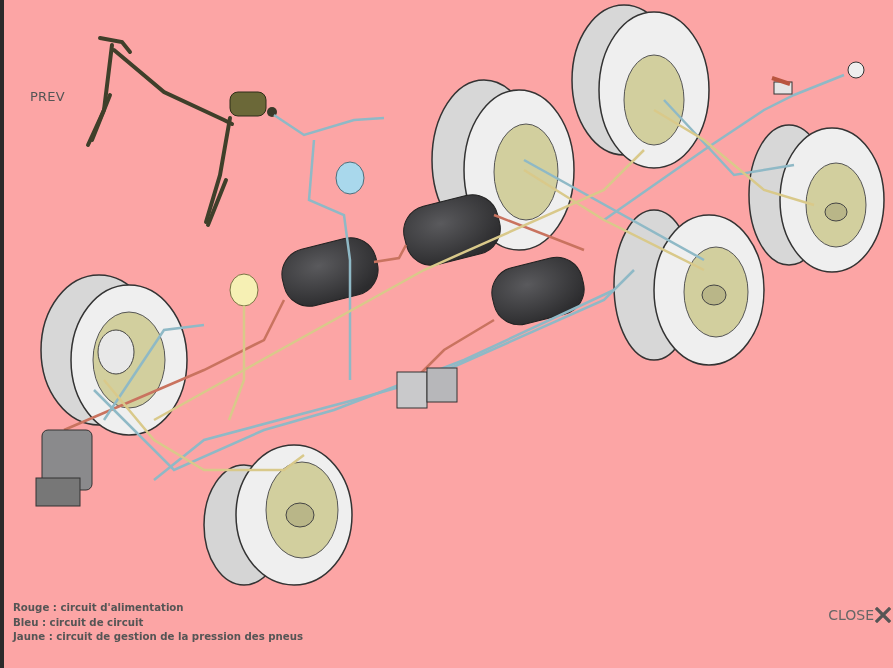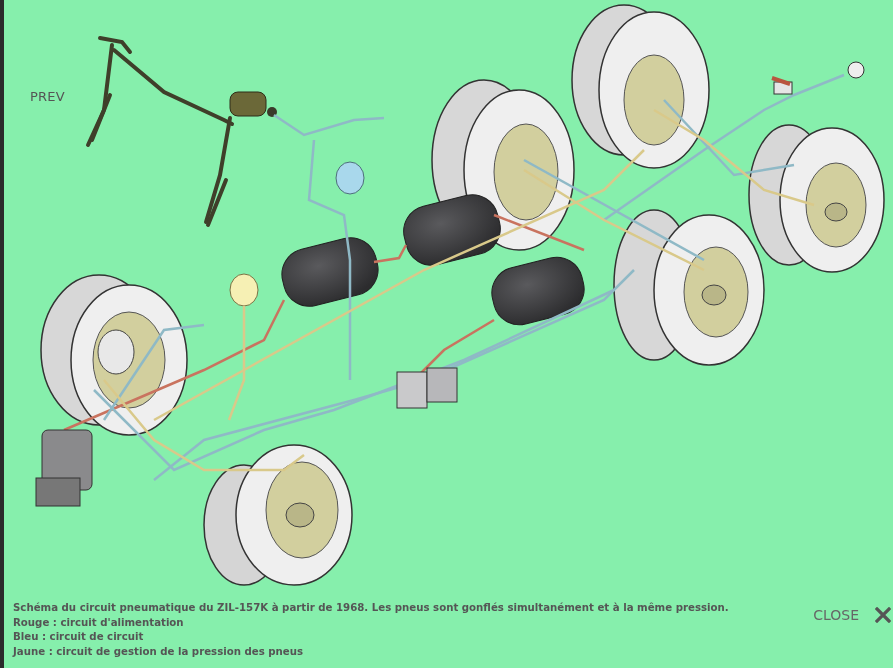--- a/index.html
+++ b/index.html
@@ -7,39 +7,39 @@
     width: 893px; height: 668px; overflow: hidden; position: relative;
     background: #ffffff;
     font-family: "DejaVu Sans", sans-serif;
   }
   .backdrop-edge {
     position: absolute; left: 0; top: 0; width: 4px; height: 668px;
     background: #2b2b2b;
   }
   .lightbox {
     position: absolute; left: 4px; top: 0; width: 889px; height: 668px;
-    background: #86efac;
+    background: #fca5a5;
   }
   .illustration {
     position: absolute; left: 0; top: 0; width: 889px; height: 595px;
   }
   .prev-link {
     position: absolute; left: 26px; top: 89px;
     font-family: "DejaVu Sans", sans-serif; font-size: 13px; color: #555;
     letter-spacing: 0.2px; cursor: pointer;
   }
   .caption {
     position: absolute; left: 9px; top: 601px; width: 760px;
     font-family: "DejaVu Sans", sans-serif; font-size: 10.2px; font-weight: bold;
     color: #555; line-height: 14.5px;
   }
   .caption div { white-space: nowrap; }
   .close-btn {
     position: absolute; right: 2px; top: 607px;
-    display: flex; align-items: center; gap: 16px; cursor: pointer;
+    display: flex; align-items: center; gap: 1px; cursor: pointer;
   }
   .close-btn .lbl {
     font-family: "DejaVu Sans", sans-serif; font-size: 14px; color: #666;
   }
   .close-btn svg { display: block; }
 </style>
 </head>
 <body>
 
 <div class="backdrop-edge"></div>
@@ -158,21 +158,20 @@
       <path d="M768 78 L786 84" stroke="#b9553f" stroke-width="4"></path>
       <circle cx="852" cy="70" r="8" fill="#eee" stroke="#333"></circle>
     </g>
   </svg>
 
   <div class="prev-link">
     <span>PREV</span>
   </div>
 
   <div class="caption">
-    <div>Schéma du circuit pneumatique du ZIL-157K à partir de 1968. Les pneus sont gonflés simultanément et à la même pression.</div>
     <div>Rouge : circuit d'alimentation</div>
     <div>Bleu : circuit de circuit</div>
     <div>Jaune : circuit de gestion de la pression des pneus</div>
   </div>
 
   <div class="close-btn">
     <span class="lbl">CLOSE</span>
     <span>
       <svg width="16" height="16" viewBox="0 0 16 16">
         <path d="M2 2 L14 14 M14 2 L2 14" stroke="#555" stroke-width="3.2" stroke-linecap="square"></path>

